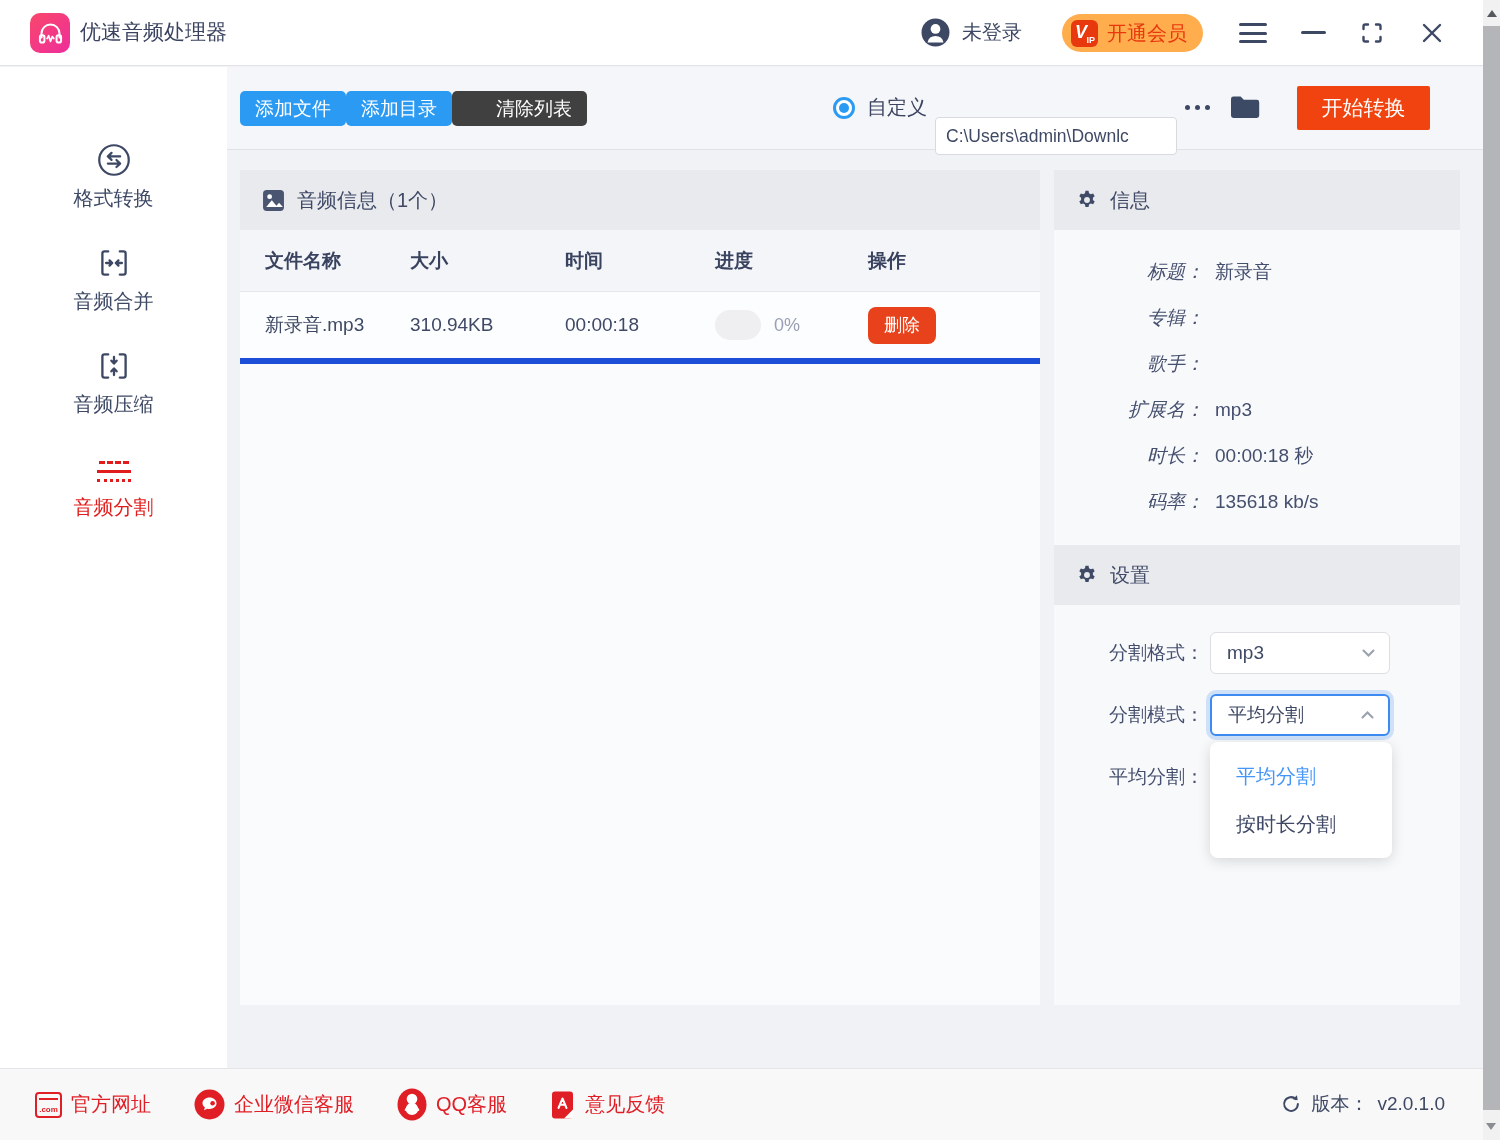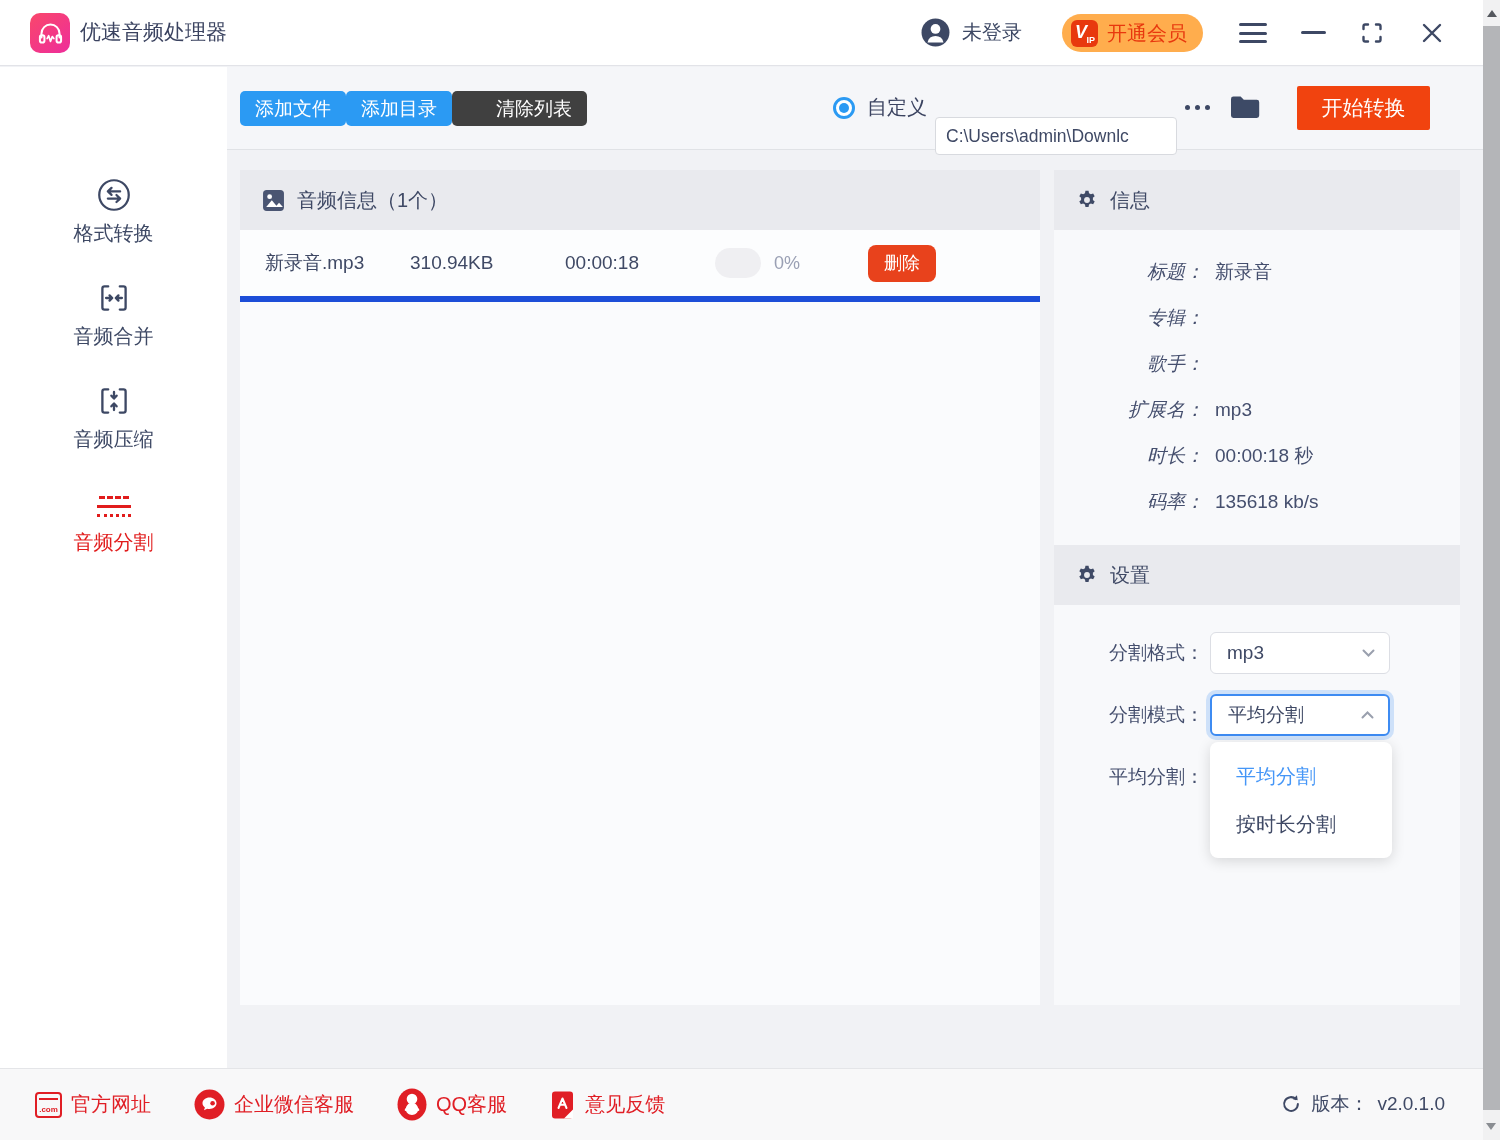--- a/index.html
+++ b/index.html
@@ -27,21 +27,21 @@
 
   
   .scrollbar { position:absolute; right:0; top:0; width:17px; height:1140px; background:#f1f1f2; z-index:40; }
   .tri-up { width:0; height:0; border-left:5px solid transparent; border-right:5px solid transparent;
             border-bottom:7px solid #55585e; margin:10px auto 0; }
   .tri-down { width:0; height:0; border-left:5px solid transparent; border-right:5px solid transparent;
             border-top:7px solid #8a8d92; margin:0 auto; position:absolute; bottom:10px; left:3px; }
   .scroll-thumb { position:absolute; top:26px; left:0; width:17px; height:1084px; background:#b4b5b8; }
 
   
-  .sidebar { position:absolute; left:0; top:67px; width:227px; height:1001px; background:#fff; padding-top:105px; }
+  .sidebar { position:absolute; left:0; top:67px; width:227px; height:1001px; background:#fff; padding-top:70px; }
   .side-item { width:100%; height:76px; margin-bottom:27px; display:flex; flex-direction:column; align-items:center; cursor:pointer; color:#3d4864; }
   .side-item .s-icon { height:46px; display:flex; align-items:center; }
   .side-item .s-lbl { font-size:20px; margin-top:2px; }
   .side-item.active { color:#e11c1c; }
   .split-icon { display:flex; flex-direction:column; gap:6px; padding-top:4px; align-items:center; }
   .split-icon i { display:block; width:34px; border-top:3.5px solid currentColor; }
   .split-icon i.dash { width:30px; border-top-style:dashed; }
   .split-icon i.dot { border-top-style:dotted; }
 
   
@@ -220,20 +220,27 @@
 
   <div class="file-panel">
     <div class="panel-head">
       <svg width="23" height="23" viewBox="0 0 22 22">
         <rect x="1" y="1" width="20" height="20" rx="3.5" fill="#4a5572"></rect>
         <circle cx="7.3" cy="7.3" r="2.3" fill="#fff"></circle>
         <path d="M4 17.2l5.4-6.4 4.4 5.3 2.5-2.9 3.7 4z" fill="#fff"></path>
       </svg>
       <span>音频信息（1个）</span>
     </div>
+    <div class="thead">
+      <span>文件名称</span>
+      <span>大小</span>
+      <span>时间</span>
+      <span>进度</span>
+      <span>操作</span>
+    </div>
     <div class="trow">
       <span class="name-cell">新录音.mp3</span>
       <span>310.94KB</span>
       <span>00:00:18</span>
       <span class="prog-cell">
         <span class="prog-pill"></span>
         <span class="prog-pct">0%</span>
       </span>
       <span>
         <button class="del-btn">删除</button>

